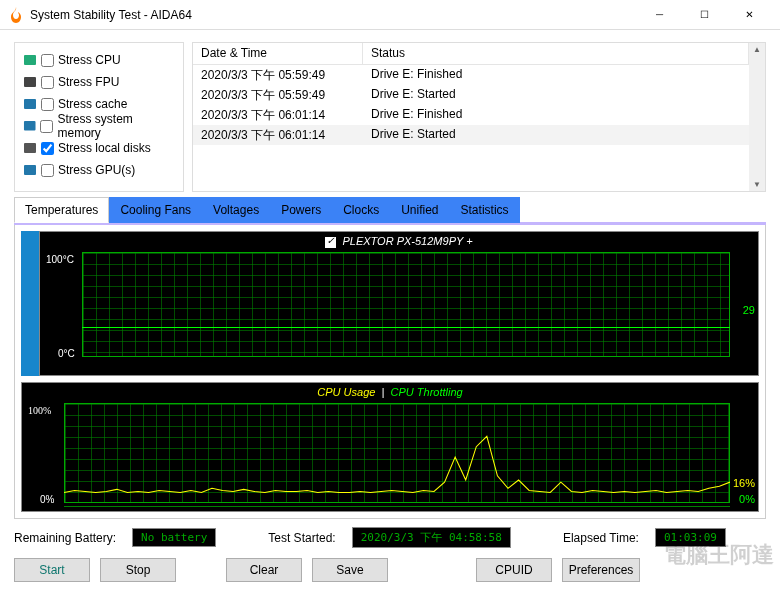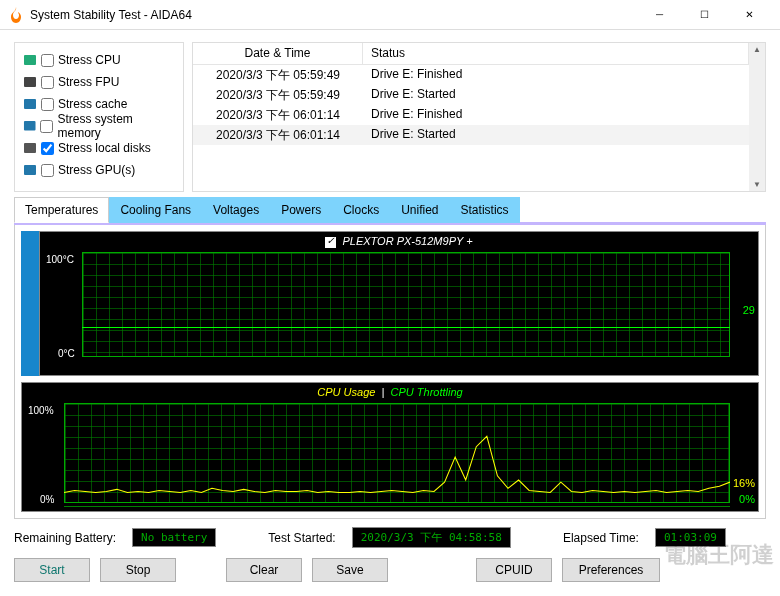--- a/index.html
+++ b/index.html
@@ -11,30 +11,30 @@
 .content { padding: 12px 14px 8px 14px; }
 .top-row { display: flex; gap: 8px; }
 .stress-panel { border: 1px solid #ddd; padding: 6px 8px; width: 170px; min-height: 150px; }
 .stress-panel .row { display: flex; align-items: center; height: 22px; gap: 4px; }
 .stress-panel .ico { width: 14px; height: 14px; display: inline-block; }
 .stress-panel input[type=checkbox] { width: 13px; height: 13px; }
 .log-panel { border: 1px solid #ddd; flex: 1; height: 150px; position: relative; display:flex;}
 .log-table { flex:1; }
 .log-header { display: flex; height: 22px; border-bottom: 1px solid #e5e5e5; }
 .log-header > div { padding: 3px 8px; border-right: 1px solid #e5e5e5; font-size:12px;}
-.col-dt { width: 170px; text-align: center; }
+.col-dt { width: 170px; }
 .col-st { flex: 1; }
 .log-body { overflow: hidden; }
 .log-row { display: flex; height: 20px; font-size:12px;}
 .log-row.sel { background: #f3f3f3; }
 .log-row > div { padding: 2px 8px; }
 .scroll-col { width: 16px; background: #f0f0f0; display:flex; flex-direction:column; align-items:center; justify-content:space-between; padding:2px 0;}
 .scroll-col span { font-size:8px; color:#666;}
 .tabstrip { margin-top: 4px; display: flex; border-bottom: 3px solid #c4b5fd; }
-.tab { padding: 5px 10px; font-size: 12px; border: 1px solid transparent; border-bottom: none; position: relative; top: 1px; background: #7dd3fc; cursor: default;}
+.tab { padding: 5px 10px; font-size: 12px; border: 1px solid transparent; border-bottom: none; position: relative; top: 1px; background: #3b82f6; cursor: default;}
 .tab.active { border-color: #ccc; background: #fff; border-bottom: 1px solid #fff; }
 .chart-area { border: 1px solid #ccc; border-top: none; padding: 6px; }
 .chart-box { background: #000; border: 1px solid #888; position: relative; overflow:hidden;}
 .chart1-wrap { display:flex; }
 .side-strip { width:18px; background:#1786cc;}
 .chart1 { flex:1; height: 145px; }
 .chart2 { height: 130px; margin-top:6px;}
 .chart-title { position: absolute; top: 3px; left: 0; right:0; text-align:center; color: #fff; font-size: 11px; font-style: italic; }
 .chart-title .cb { display:inline-block; width:11px; height:11px; background:#fff; vertical-align:middle; position:relative; margin-right:3px;}
 .chart-title .cb::after{content:"✓"; position:absolute; left:1px; top:-2px; font-size:10px; color:#000;}
@@ -179,21 +179,21 @@
         </div>
       </div>
     </div>
 
     <div class="chart-box chart2">
       <div class="chart-title">
         <span style="color:#ff0">CPU Usage</span>
         <span style="color:#fff"> &nbsp;|&nbsp; </span>
         <span style="color:#0f0">CPU Throttling</span>
       </div>
-      <span class="axis-label" style="left:6px; top:22px;">100%</span>
+      <span class="axis-label" style="left:6px; top:22px;font-family:Liberation Serif, serif;">100%</span>
       <span class="axis-label" style="left:18px; bottom:6px;">0%</span>
       <span class="value-label" style="bottom:22px; color:#ff0;">16%</span>
       <span class="value-label" style="bottom:6px;">0%</span>
       <div class="grid">
         <svg class="cpu" viewBox="0 0 640 100" preserveAspectRatio="none">
           <polyline id="cpuPoly" fill="none" stroke="#ff0" stroke-width="1" points="0,86 10.158730158730158,84 20.317460317460316,85 30.476190476190474,86 40.63492063492063,85 50.79365079365079,83 60.95238095238095,86 71.11111111111111,85 81.26984126984127,86 91.42857142857142,84 101.58730158730158,85 111.74603174603175,86 121.9047619047619,84 132.06349206349205,86 142.22222222222223,82 152.38095238095238,84 162.53968253968253,85 172.69841269841268,83 182.85714285714283,85 193.015873015873,86 203.17460317460316,84 213.33333333333331,85 223.4920634920635,85 233.65079365079364,84 243.8095238095238,86 253.96825396825395,85 264.1269841269841,86 274.2857142857143,86 284.44444444444446,85 294.6031746031746,86 304.76190476190476,85 314.9206349206349,84 325.07936507936506,85 335.23809523809524,86 345.39682539682536,84 355.55555555555554,85 365.71428571428567,76 375.87301587301585,52 386.031746031746,74 396.19047619047615,42 406.3492063492063,32 416.5079365079365,70 426.66666666666663,82 436.8253968253968,74 446.984126984127,84 457.1428571428571,85 467.3015873015873,86 477.4603174603174,76 487.6190476190476,85 497.77777777777777,86 507.9365079365079,84 518.0952380952381,85 528.2539682539682,86 538.4126984126984,85 548.5714285714286,86 558.7301587301587,85 568.8888888888889,84 579.047619047619,86 589.2063492063492,85 599.3650793650793,84 609.5238095238095,85 619.6825396825396,82 629.8412698412698,80 640,76"></polyline>
           <line x1="0" y1="100" x2="640" y2="100" stroke="#0f0" stroke-width="1"></line>
         </svg>
       </div>
     </div>
@@ -212,18 +212,18 @@
   </div>
 
   <div class="btn-row">
     <div class="btn disabled">Start</div>
     <div class="btn">Stop</div>
     <div class="spacer-sm"></div>
     <div class="btn">Clear</div>
     <div class="btn">Save</div>
     <div class="spacer-lg"></div>
     <div class="btn">CPUID</div>
-    <div class="btn" style="width:98px">Preferences</div>
+    <div class="btn" style="width:78px">Preferences</div>
   </div>
 
 </div>
 
 <div class="wm">電腦王阿達</div>
 
 </body></html>

